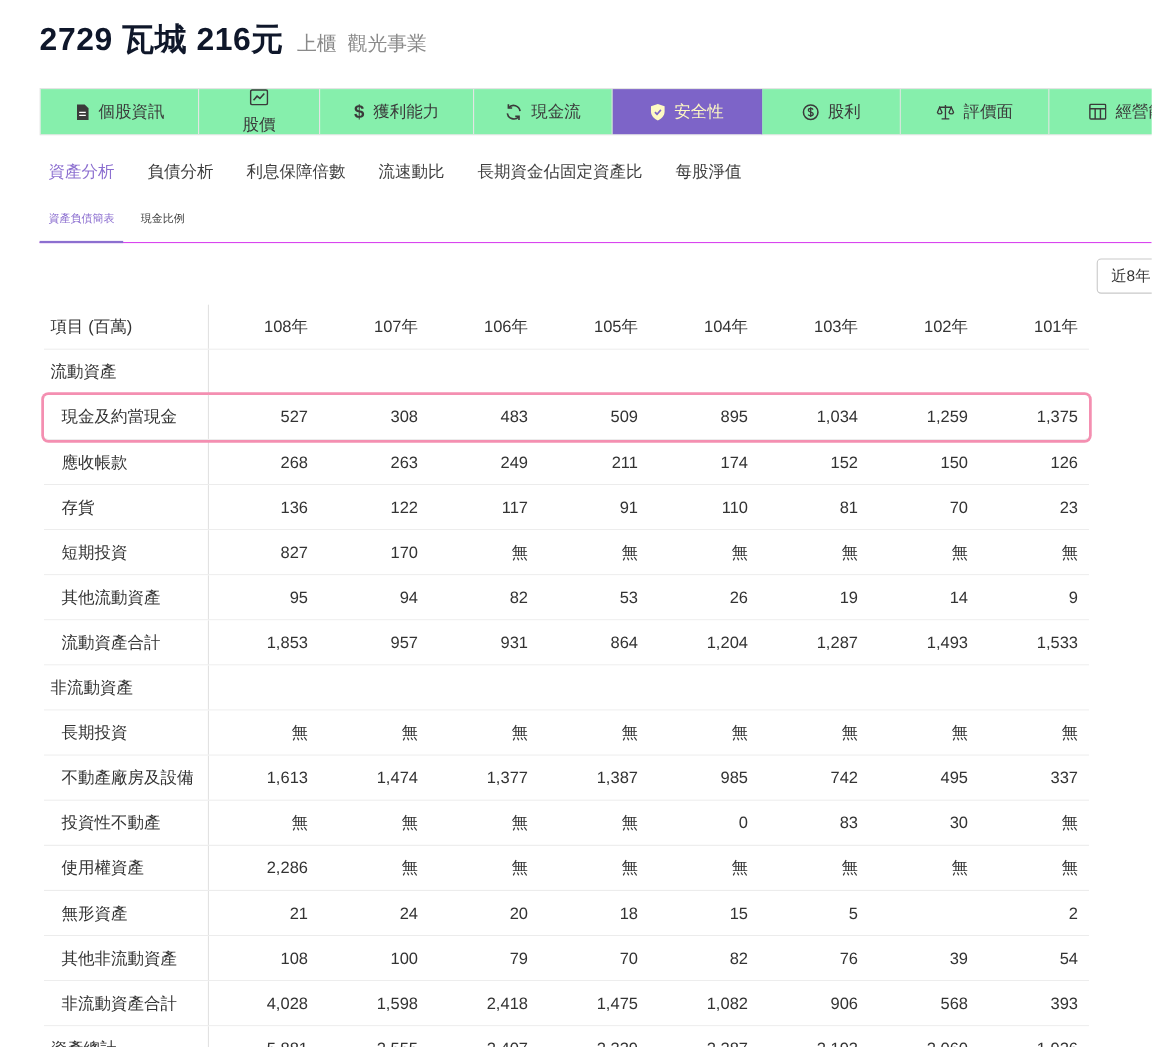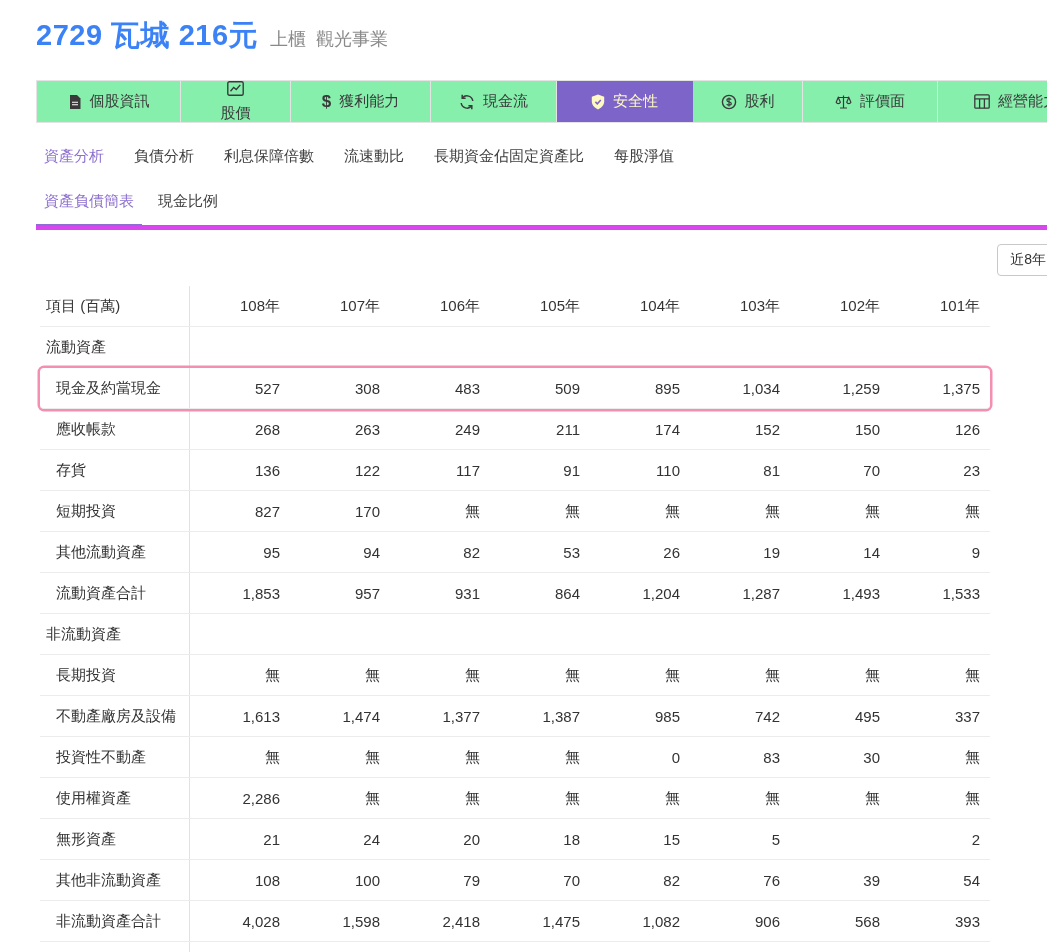--- a/index.html
+++ b/index.html
@@ -1,36 +1,36 @@
 <!DOCTYPE html>
 <html style="--accent: #7d64c8; --accent-light: #8c6fd0; --pink: #f48fb1;"><head>
 <meta charset="utf-8">
 <style>
   :root{ --accent:#7d64c8; --accent-light:#8c6fd0; --pink:#f48fb1; }
   *{box-sizing:border-box;margin:0;padding:0}
   html,body{width:1047px;height:952px;overflow:hidden;background:#fff}
   body{font-family:"Liberation Sans","DejaVu Sans",sans-serif;color:#333;}
 
   .header{display:flex;align-items:baseline;gap:12px;padding:16px 0 0 36px}
-  .page-title{font-size:29px;font-weight:700;color:#3b82f6;letter-spacing:.5px}
+  .page-title{font-size:29px;font-weight:700;color:#0f172a;letter-spacing:.5px}
   .sub-info{display:flex;gap:10px}
   .sub-info span{font-size:18px;color:#8a8a8a}
 
   .main-tabs{display:inline-flex;margin:24px 0 0 36px;border:1px solid #e4e4e4}
   .main-tab{height:41px;display:flex;align-items:center;justify-content:center;gap:8px;
     font-size:15px;color:#3a3a3a;border-right:1px solid #e4e4e4;background:#86efac;cursor:pointer;flex:none}
   .main-tab.active{background:var(--accent);border-right-color:var(--accent);color:#fef9c3}
   .tab-icon{display:inline-flex;align-items:center;line-height:0}
   .dollar-glyph{font-weight:700;font-size:17px;line-height:1}
 
   .sub-tabs{display:flex;gap:30px;margin:24px 0 0 44px;font-size:15px;color:#3f3f3f}
   .sub-tab{cursor:pointer}
   .sub-tab.active{color:var(--accent-light)}
 
-  .third-tabs{display:flex;gap:8px;margin:26px 0 0 36px;border-bottom:5px solid #d946ef;font-size:15px;color:#3f3f3f}
+  .third-tabs{display:flex;gap:8px;margin:26px 0 0 36px;border-bottom:1px solid #d946ef;font-size:10px;color:#3f3f3f}
   .third-tab{padding:0 8px 13px;cursor:pointer;border-bottom:2px solid transparent;margin-bottom:-1px}
   .third-tab.active{color:var(--accent-light);border-bottom-color:var(--accent-light)}
 
   .period-row{display:flex;justify-content:flex-end;margin-top:14px}
   .period-btn{font-family:inherit;font-size:14px;color:#333;background:#fff;border:1px solid #c9c9c9;
     border-radius:4px;padding:6px 18px 6px 12px;margin-right:-18px;cursor:pointer;white-space:nowrap}
 
   .table{margin:10px 0 0 40px;width:950px;font-size:15px;color:#333}
   .trow{display:flex;align-items:stretch;height:41px;border-bottom:1px solid #ececec;background:#fff}
   .trow.highlight{position:relative;z-index:1;box-shadow:0 0 0 2.5px var(--pink);border-radius:4px}
@@ -89,21 +89,21 @@
       </div>
       <div class="main-tab active" style="width: 136px;">
         <span class="tab-icon">
           <svg width="14" height="16" viewBox="0 0 14 16">
             <path d="M7 .5l6.2 2.2v4.6c0 4.1-2.9 6.6-6.2 8.2C3.7 13.9.8 11.4.8 7.3V2.7z" fill="currentColor"></path>
             <path d="M4.4 7.9l1.9 1.9 3.5-3.9" fill="none" stroke="var(--accent)" stroke-width="1.5"></path>
           </svg>
         </span>
         <span class="tab-label">安全性</span>
       </div>
-      <div class="main-tab" style="width: 110px;">
+      <div class="main-tab" style="width: 126px;">
         <span class="tab-icon">
           <svg width="16" height="16" viewBox="0 0 16 16">
             <circle cx="8" cy="8" r="6.6" fill="none" stroke="currentColor" stroke-width="1.4"></circle>
             <path d="M8 3.6v8.8M10.2 5.6c-.5-.7-1.3-1-2.2-1-1.2 0-2.1.6-2.1 1.6 0 2.3 4.4 1.2 4.4 3.4 0 1-.9 1.6-2.3 1.6-1 0-1.8-.4-2.3-1.1" fill="none" stroke="currentColor" stroke-width="1.2"></path>
           </svg>
         </span>
         <span class="tab-label">股利</span>
       </div>
       <div class="main-tab" style="width: 135px;">
         <span class="tab-icon">

